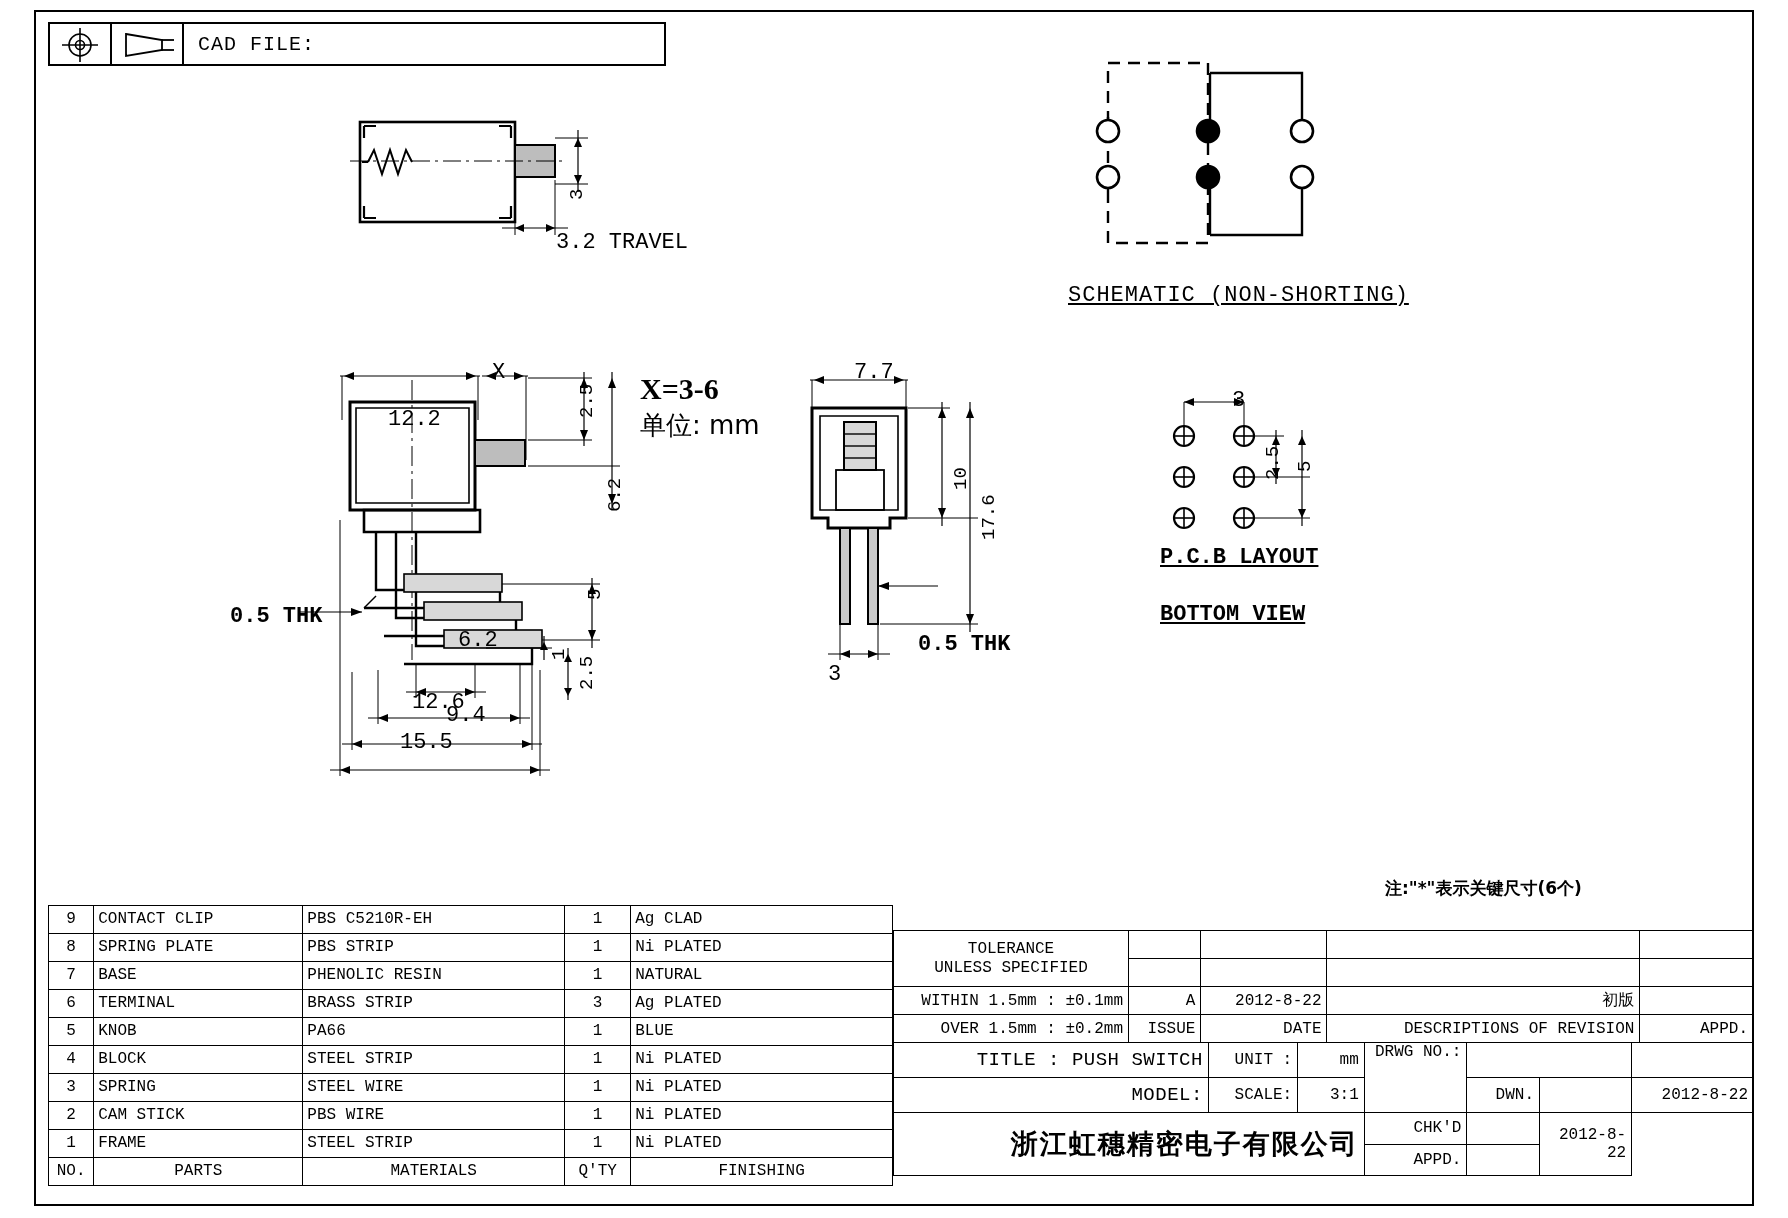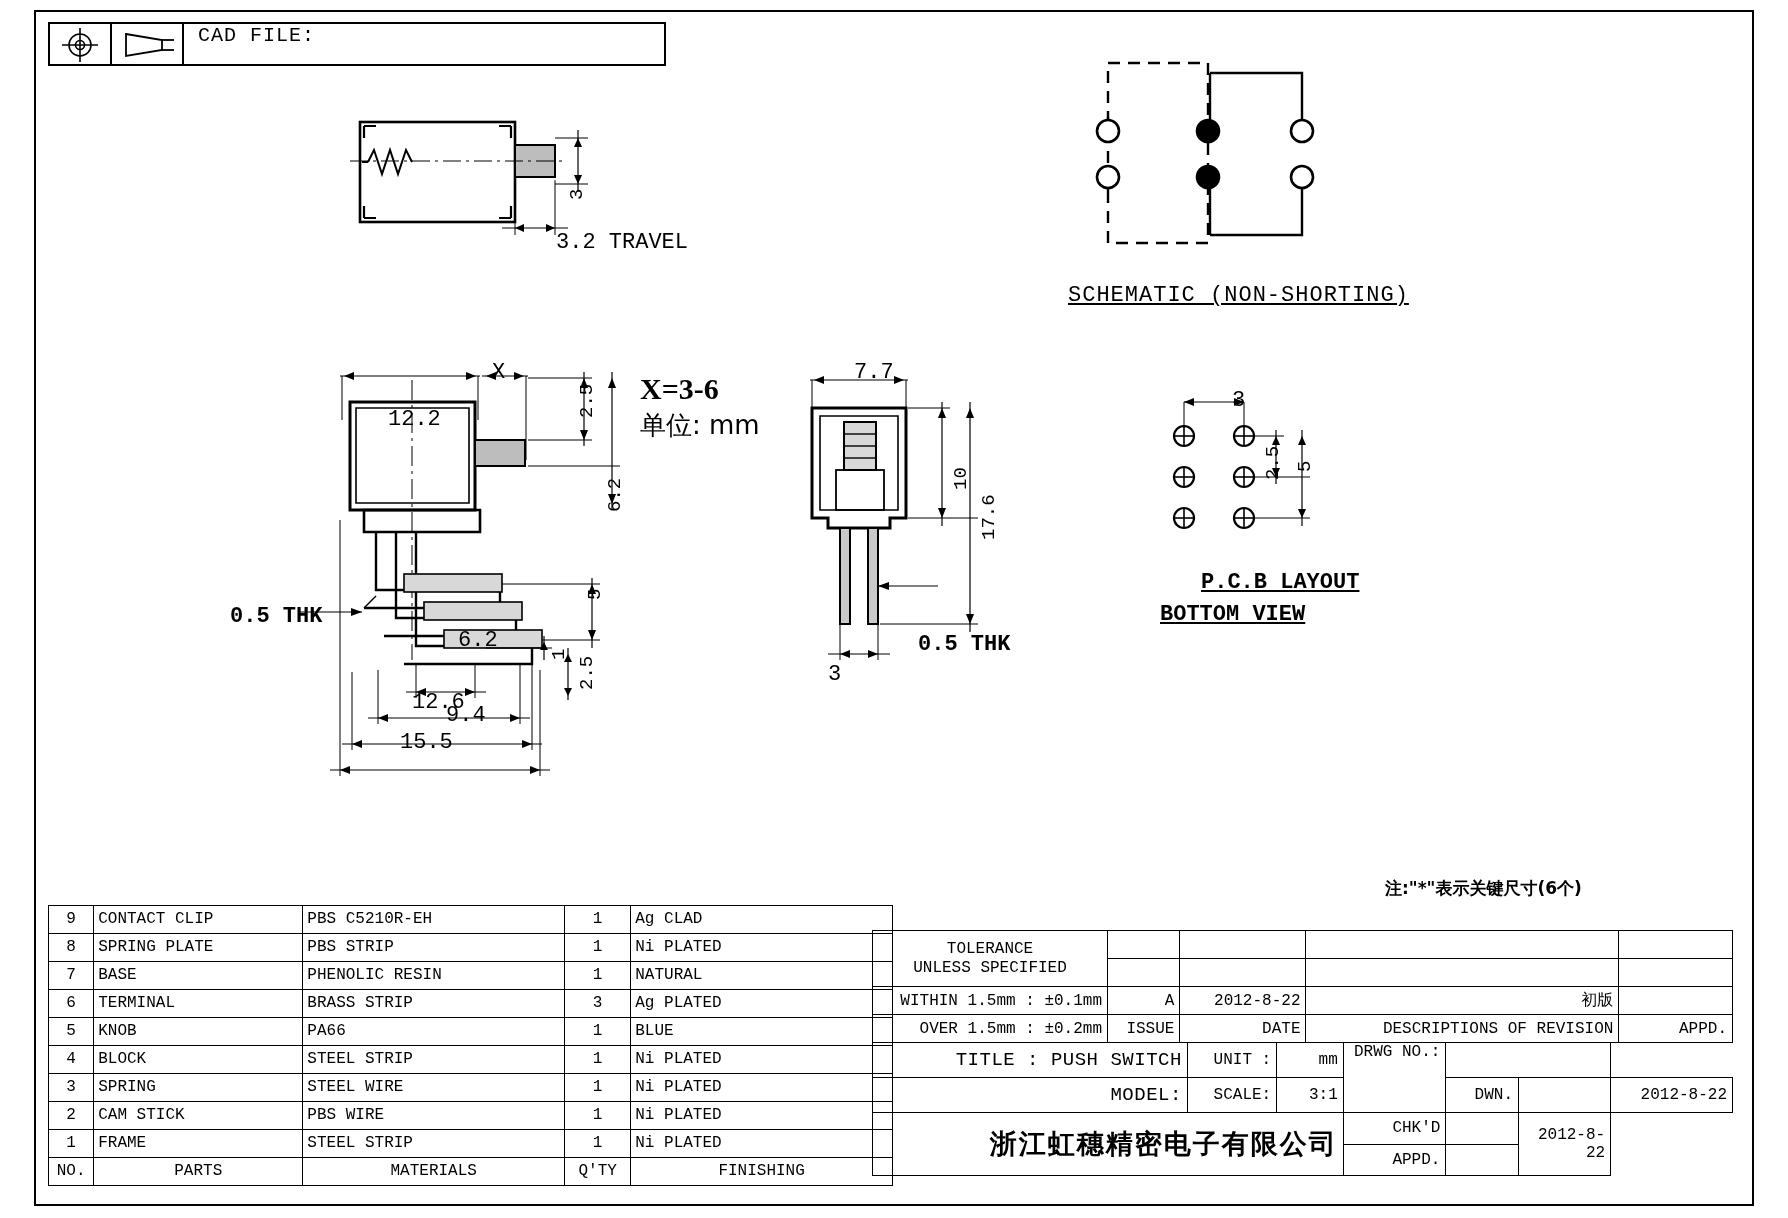--- a/index.html
+++ b/index.html
@@ -29,21 +29,21 @@
   
   .cadbox {
     position: absolute;
     left: 48px;
     top: 22px;
     width: 618px;
     height: 44px;
     border: 2px solid #000;
     box-sizing: border-box;
     display: flex;
-    align-items: flex-start;
+    align-items: center;
   }
   .cad-sym1 {
     width: 62px;
     height: 100%;
     border-right: 2px solid #000;
     position: relative;
     box-sizing: border-box;
   }
   .cad-sym2 {
     width: 72px;
@@ -97,21 +97,21 @@
   }
   .bom td.c { text-align: center; }
   .c-no { width: 34px; }
   .c-parts { width: 190px; }
   .c-mat { width: 240px; }
   .c-qty { width: 54px; }
   .c-fin { width: 240px; }
 
   .titleblock {
     position: absolute;
-    left: 872px;
+    left: 893px;
     top: 930px;
     width: 861px;
     font-size: 16px;
   }
   .titleblock td {
     border: 1.5px solid #000;
     padding: 0 5px;
     height: 27px;
     text-align: right;
   }
@@ -405,21 +405,21 @@
     <path d="M126 56 l-4 9 l8 0 Z" fill="#000"></path>
     <path d="M126 97 l-4 -9 l8 0 Z" fill="#000"></path>
 
     <line x1="152" y1="50" x2="152" y2="146" stroke="#000" stroke-width="1.2"></line>
     <path d="M152 56 l-4 9 l8 0 Z" fill="#000"></path>
     <path d="M152 138 l-4 -9 l8 0 Z" fill="#000"></path>
   </svg>
   <div class="t" style="left:1232px;top:388px;font-size:22px;">3</div>
   <div class="t rot90" style="left:1262px;top:480px;">2.5</div>
   <div class="t rot90" style="left:1294px;top:472px;">5</div>
-  <div class="t b under" style="left:1160px;top:570px;font-size:22px;margin-left:41px;">P.C.B LAYOUT</div>
+  <div class="t b under" style="left:1160px;top:545px;font-size:22px;">P.C.B LAYOUT</div>
   <div class="t b under" style="left:1160px;top:602px;font-size:22px;">BOTTOM VIEW</div>
 
   <div class="note-key">注:"*"表示关键尺寸(6个)</div>
 
   <table class="bom">
     <tbody>
       <tr>
         <td class="c c-no">9</td>
         <td class="c-parts">CONTACT CLIP</td>
         <td class="c-mat">PBS C5210R-EH</td>

